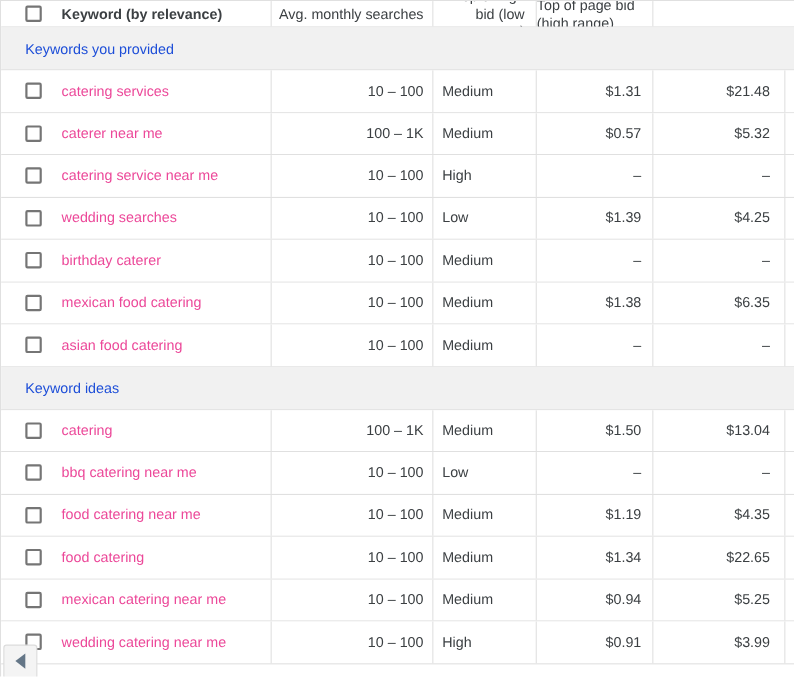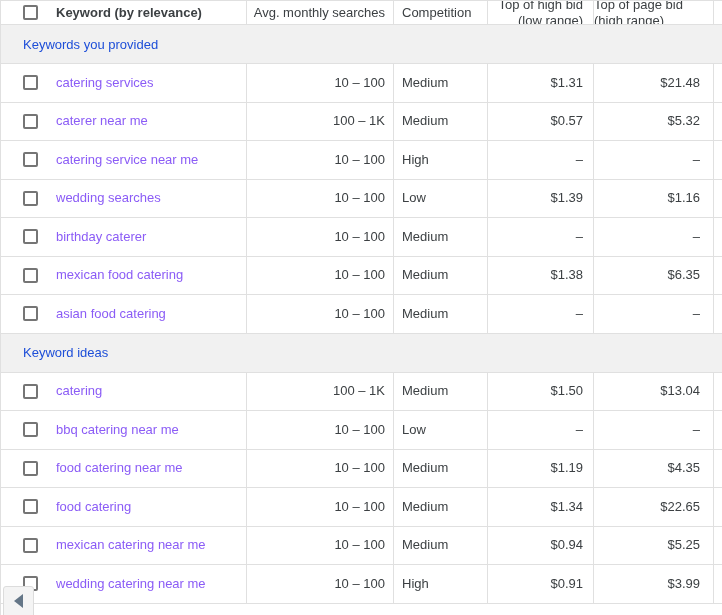--- a/index.html
+++ b/index.html
@@ -54,21 +54,21 @@
   .section-band {
     height: 39px;
     display: flex;
     align-items: center;
     padding-left: 22px;
     background: #f1f1f1;
     border-bottom: 1px solid #e0e0e0;
     width: 721px;
     color: #1d4ed8;
   }
-  .keyword-text { color: #8b5cf6; text-align: center; }
+  .keyword-text { color: #ec4899; text-align: center; }
   .scroll-btn {
     position: absolute;
     left: 2px;
     top: 585px;
     width: 31px;
     height: 34px;
     background: #f4f4f4;
     border: 1px solid #dcdcdc;
     border-radius: 3px;
     display: flex;
@@ -89,21 +89,20 @@
 <body>
 
 <div class="kw-table">
 
   <div class="grid-row header-row">
     <div class="cell col-keyword">
       <span class="checkbox"></span>
       <span class="bold">Keyword (by relevance)</span>
     </div>
     <div class="cell col-searches bl">Avg. monthly searches</div>
-    <div class="cell col-competition bl">Competition</div>
     <div class="cell col-lowbid bl">Top of high bid (low range)</div>
     <div class="cell col-highbid bl">Top of page bid (high range)</div>
     <div class="cell bl"></div>
   </div>
 
   <div id="table-body">
   <div class="section-band">
     <span>Keywords you provided</span>
   </div>
 
@@ -144,21 +143,21 @@
   </div>
 
   <div class="grid-row data-row">
     <div class="cell col-keyword">
       <span class="checkbox"></span>
       <span class="keyword-text">wedding searches</span>
     </div>
     <div class="cell col-searches bl">10 – 100</div>
     <div class="cell col-competition bl">Low</div>
     <div class="cell col-lowbid bl">$1.39</div>
-    <div class="cell col-highbid bl">$1.16</div>
+    <div class="cell col-highbid bl">$4.25</div>
     <div class="cell bl"></div>
   </div>
 
   <div class="grid-row data-row">
     <div class="cell col-keyword">
       <span class="checkbox"></span>
       <span class="keyword-text">birthday caterer</span>
     </div>
     <div class="cell col-searches bl">10 – 100</div>
     <div class="cell col-competition bl">Medium</div>

